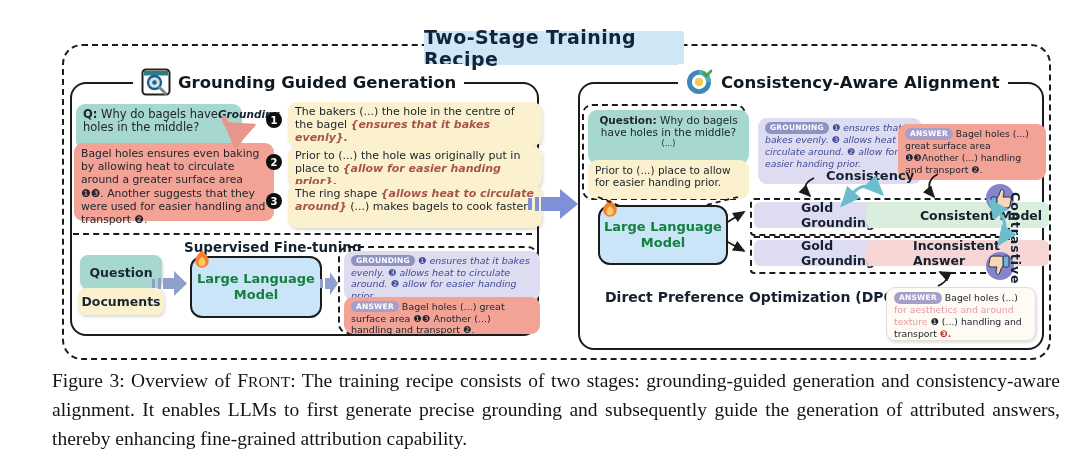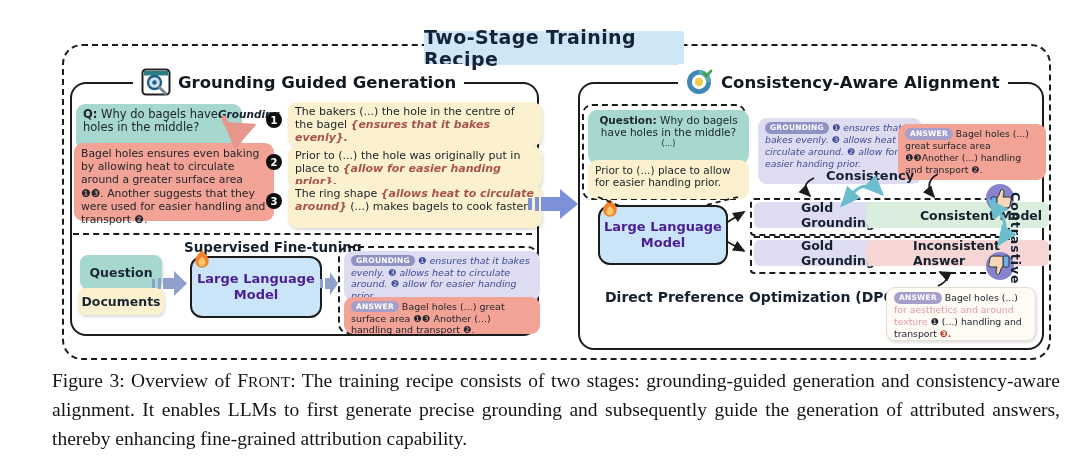--- a/index.html
+++ b/index.html
@@ -15,21 +15,21 @@
             border-radius:3px;}
   .box{border-radius:9px;padding:4px 7px;font-size:11px;line-height:1.17;color:#21262e;}
   .teal{background:#a6d8d0;}
   .salmon{background:#f2a396;}
   .cream{background:#fbf1cf;box-shadow:1px 2px 3px rgba(0,0,0,.15);}
   .lav{background:#dedcf0;}
   .greenbg{background:#daeedd;}
   .pinkbg{background:#f6d6d4;}
   .llmbox{background:#c9e5f7;border:2.6px solid #1c1c1c;border-radius:12px;
           display:flex;align-items:center;justify-content:center;text-align:center;
-          font-weight:700;font-size:13px;color:#4c1d95;line-height:1.25;}
+          font-weight:700;font-size:13px;color:#15803d;line-height:1.25;}
   .dashbox{border:2.2px dashed #1c1c1c;border-radius:10px;}
   .badge{display:inline-block;background:#8e93c4;color:#fff;font-size:7.5px;font-weight:700;
          border-radius:8px;padding:1px 5px;margin-right:3px;letter-spacing:.2px;vertical-align:1px;}
   .numc{display:inline-flex;width:16px;height:16px;border-radius:50%;background:#0e0e0e;color:#fff;
         font-size:10px;font-weight:700;align-items:center;justify-content:center;}
   .comic{font-weight:700;color:#14202e;}
   .em{color:#a8544a;font-style:italic;font-weight:600;}
   .gtxt{color:#3f4b96;font-style:italic;}
   .chip{border-radius:8px;display:flex;align-items:center;justify-content:center;
         font-weight:700;font-size:12.5px;color:#1a2636;box-shadow:1px 2px 3px rgba(0,0,0,.15);}

